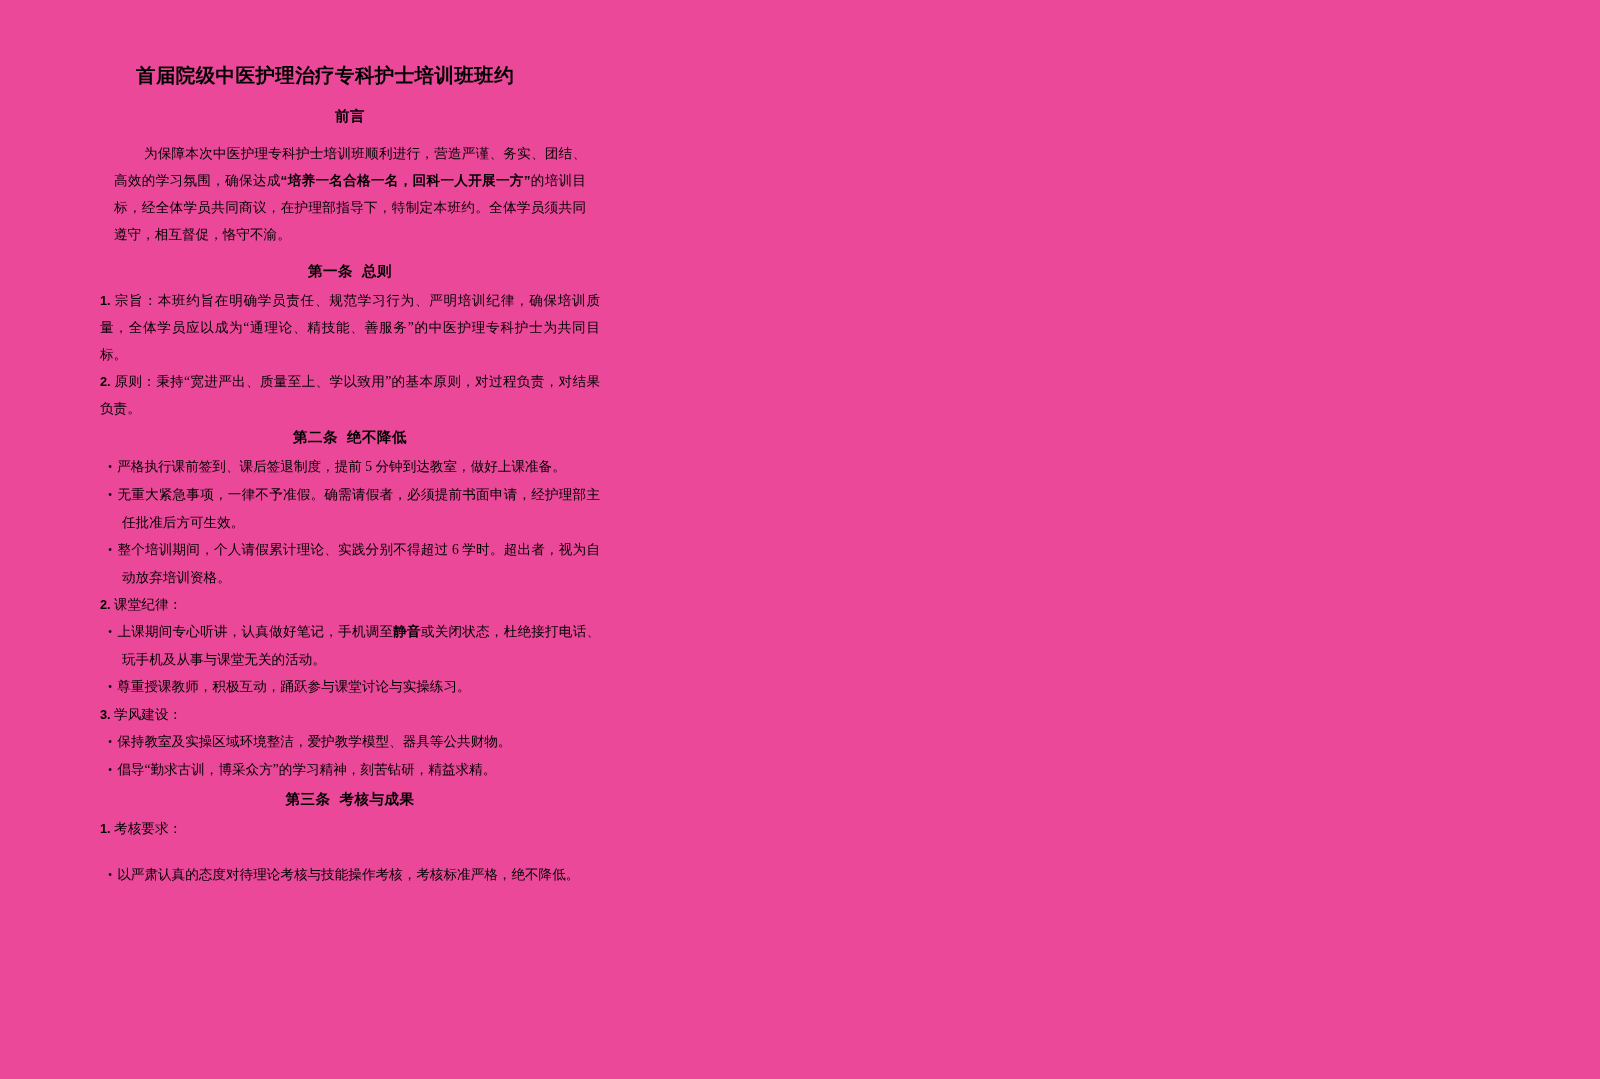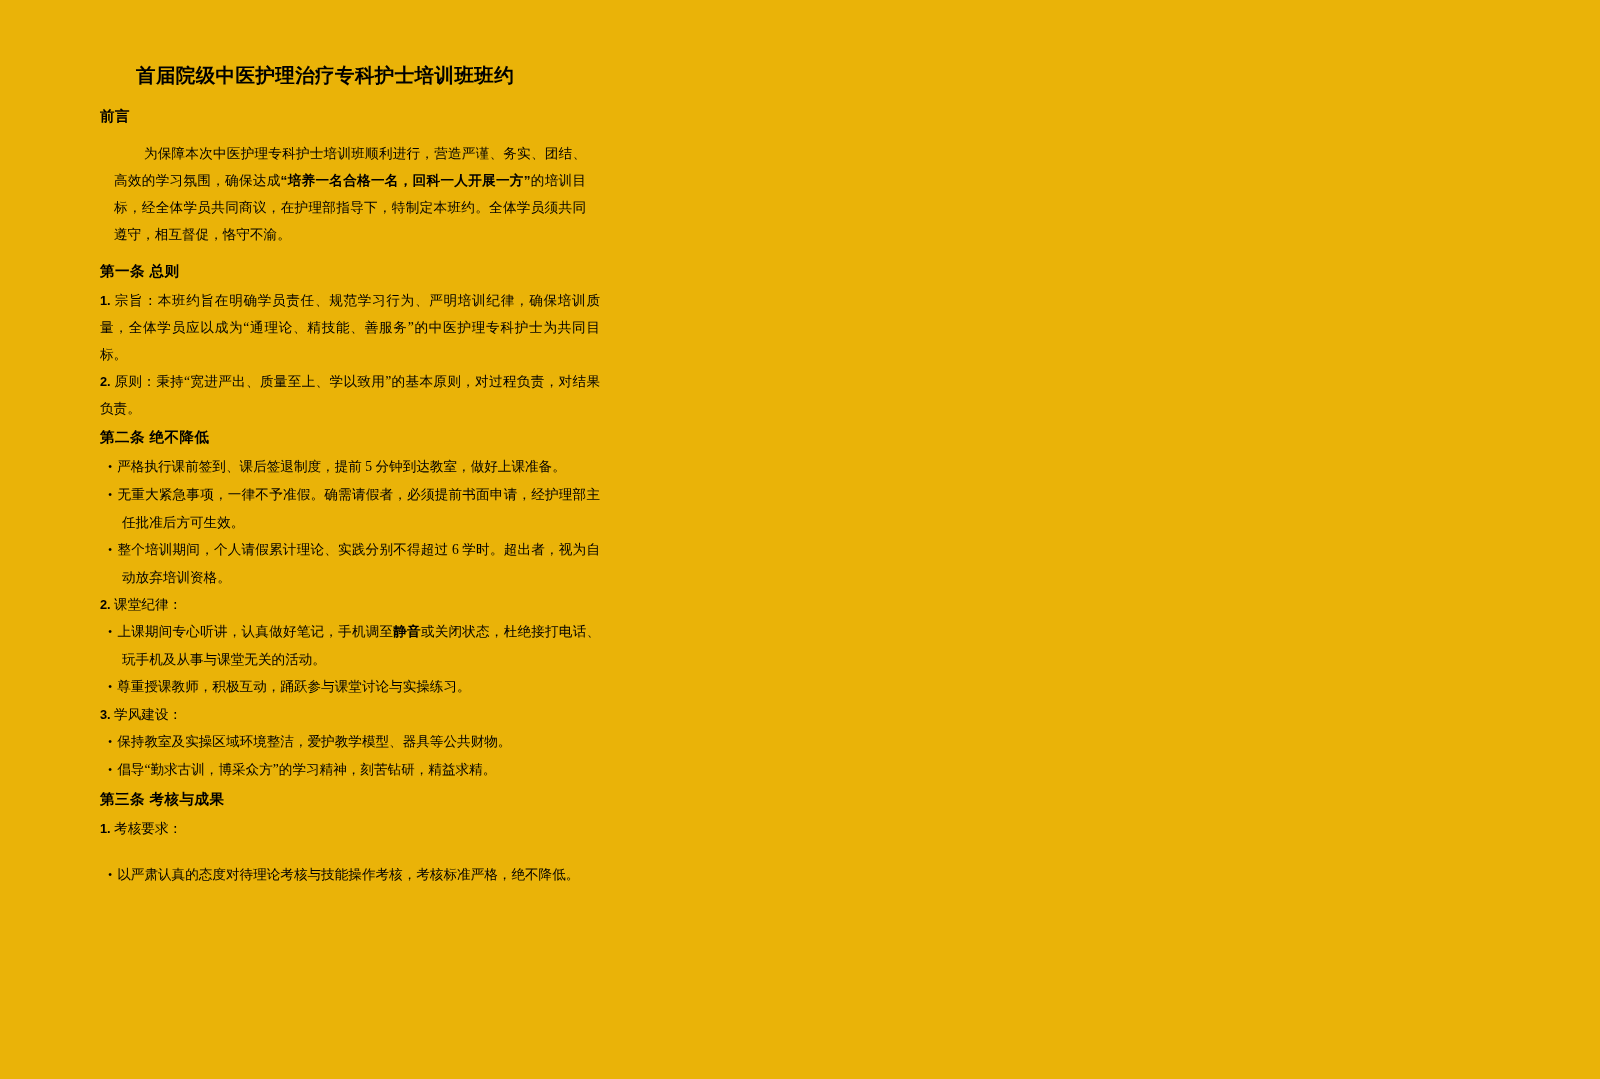--- a/index.html
+++ b/index.html
@@ -11,42 +11,43 @@
     width: 1600px;
     height: 1079px;
     font-family: "Liberation Serif", "DejaVu Serif", serif;
     color: #000000;
     overflow: hidden;
   }
   .page {
     position: relative;
     width: 1600px;
     height: 1079px;
-    background: #eab308;
+    background: #ec4899;
   }
   .doc {
     position: absolute;
     left: 100px;
     top: 62px;
     width: 500px;
   }
   .doc-title {
     font-size: 19.5px;
     font-weight: bold;
     text-align: left;
     margin: 0 0 18px 36px;
     letter-spacing: 0.4px;
     font-family: "Liberation Sans", "DejaVu Sans", sans-serif;
   }
   .section-heading {
     font-size: 14.5px;
     font-weight: bold;
+    text-align: center;
     margin: 6px 0 6px 0;
     letter-spacing: 0.5px;
-    font-family: Liberation Sans, sans-serif;
+    font-family: Liberation Mono, monospace;
   }
   .para {
     font-size: 13.6px;
     line-height: 27px;
     margin: 14px;
     text-align: justify;
     text-justify: inter-ideograph;
   }
   .para.indent {
     text-indent: 2.2em;

